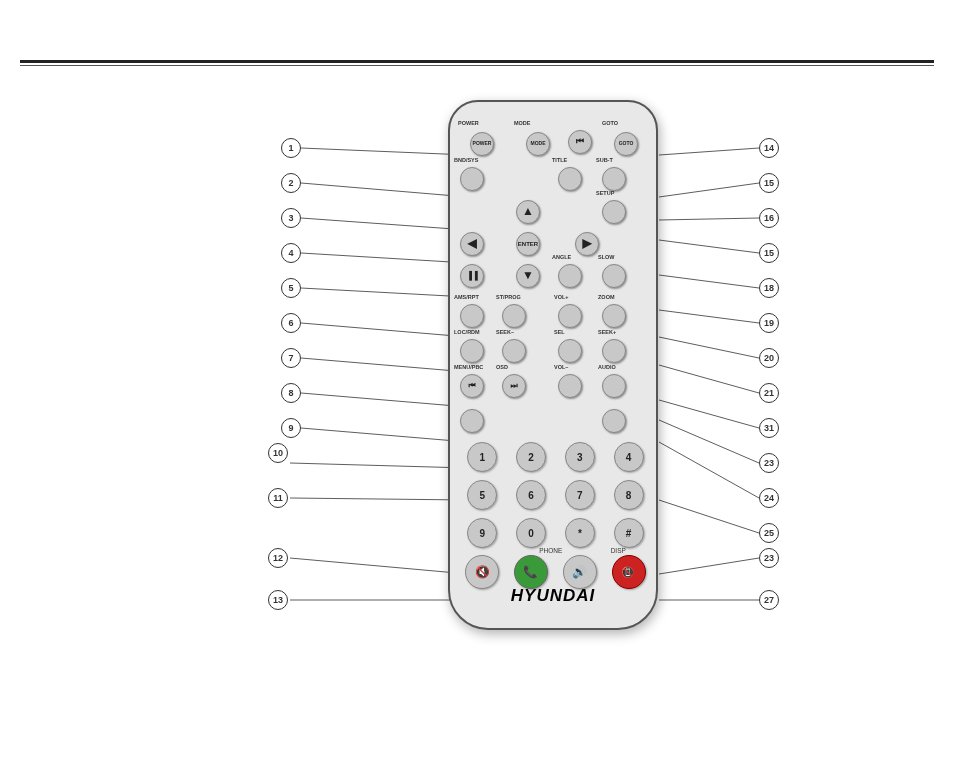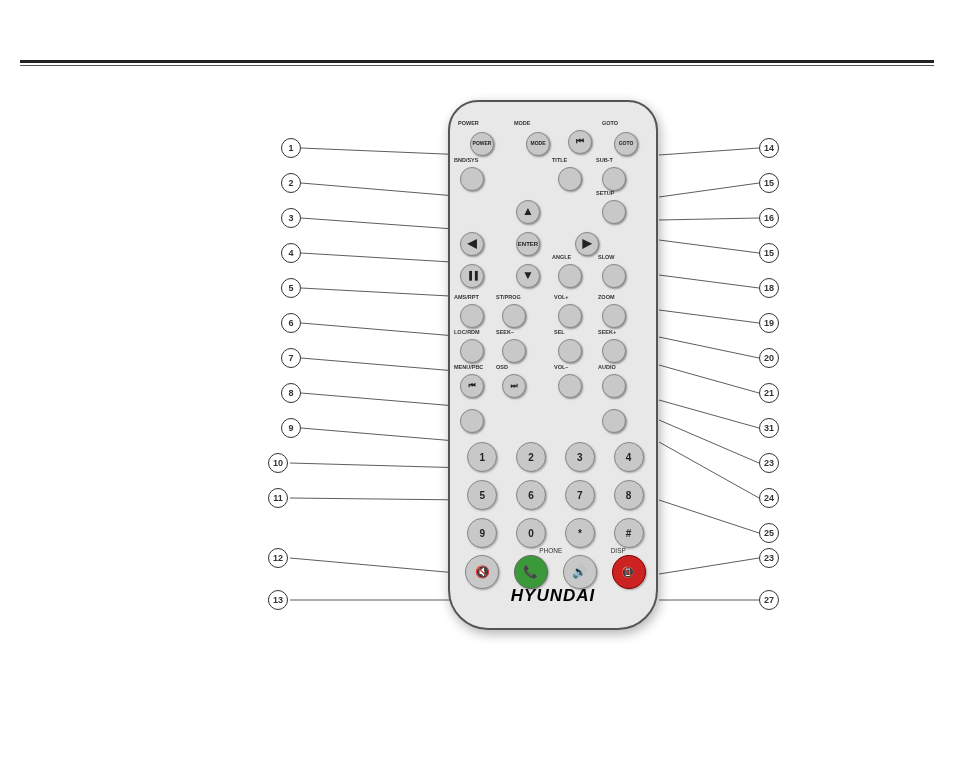--- a/index.html
+++ b/index.html
@@ -209,21 +209,21 @@
     </div>
   <div class="callout" style="left:281px;top:348px;">
       <span>7</span>
     </div>
   <div class="callout" style="left:281px;top:383px;">
       <span>8</span>
     </div>
   <div class="callout" style="left:281px;top:418px;">
       <span>9</span>
     </div>
-  <div class="callout" style="left:268px;top:453px;">
+  <div class="callout" style="left:268px;top:443px;">
       <span>10</span>
     </div>
   <div class="callout" style="left:268px;top:488px;">
       <span>11</span>
     </div>
   <div class="callout" style="left:268px;top:548px;">
       <span>12</span>
     </div>
   <div class="callout" style="left:268px;top:590px;">
       <span>13</span>

